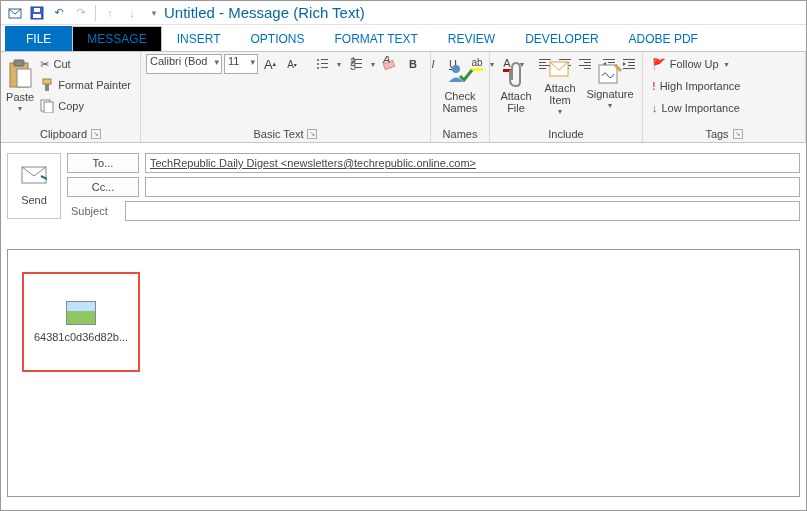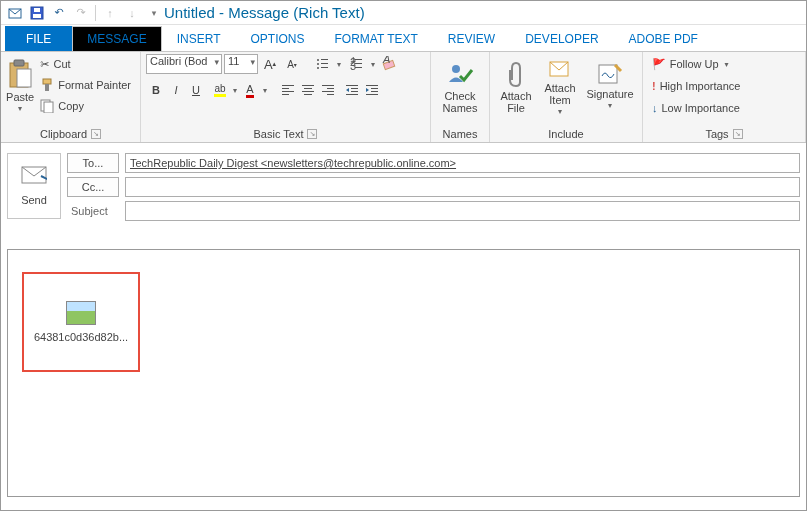--- a/index.html
+++ b/index.html
@@ -26,21 +26,21 @@
 .fontname{width:76px;height:20px;border:1px solid #ababab;background:#fff;padding:0 14px 0 3px;font-size:11px;position:relative;overflow:hidden;white-space:nowrap}
 .fontname::after,.fontsize::after{content:"▾";position:absolute;right:2px;top:2px;font-size:9px;color:#666}
 .fontsize{width:34px;height:20px;border:1px solid #ababab;background:#fff;padding:0 12px 0 3px;font-size:11px;position:relative}
 .sqbtn{width:20px;height:20px;display:flex;align-items:center;justify-content:center;cursor:pointer;border:1px solid transparent}
 .drop{width:10px;font-size:8px;color:#666;display:flex;align-items:center;justify-content:center}
 .btnrow{display:flex;gap:0;align-items:center}
 .addr{padding:10px 6px 0 6px;display:flex;gap:6px}
 .sendbox{width:54px;height:66px;border:1px solid #c6c6c6;display:flex;flex-direction:column;align-items:center;justify-content:center;cursor:pointer;gap:10px}
 .addr-rows{flex:1;display:flex;flex-direction:column;gap:4px}
 .addr-row{display:flex;gap:6px;align-items:center}
-.addr-btn{width:52px;height:20px;border:1px solid #adadad;background:#fdfdfd;text-align:center;line-height:18px;cursor:pointer;font-size:11px}
+.addr-btn{width:72px;height:20px;border:1px solid #adadad;background:#fdfdfd;text-align:center;line-height:18px;cursor:pointer;font-size:11px}
 .addr-lbl{width:52px;text-align:left;padding-left:4px;font-size:11px;color:#666}
 .addr-input{flex:1;height:20px;border:1px solid #adadad;padding:8px 4px;font-size:11px}
 .addr-input.u{text-decoration:underline}
 .body-area{margin:28px 6px 6px 6px;border:1px solid #999;height:248px;padding:22px 14px;background:#fff}
 .attach-box{width:118px;height:100px;border:2px solid #e74c3c;display:flex;flex-direction:column;align-items:center;justify-content:center;gap:6px}
 .attach-box .thumb{width:30px;height:24px;border:1px solid #888;background:linear-gradient(#bfe3ff 40%, #8fc562 40%);position:relative}
 .attach-box .thumb::before{content:"";position:absolute;inset:-3px;border:1px solid #bbb;background:#fff;z-index:-1}
 .attach-box .fn{font-size:11px;max-width:110px;overflow:hidden;text-overflow:ellipsis;white-space:nowrap}
 .flag{color:#d04526}
 .excl-red{color:#d9534f;font-weight:bold}
@@ -120,21 +120,21 @@
           </div>
       </div>
     </div>
     <div class="group-label">
         <span>Clipboard</span>
         <span class="dl">↘</span>
       </div>
   </div>
 
   <div class="group" style="width:290px">
-    <div class="group-body" style="flex-direction:column;gap:3px;width:100%">
+    <div class="group-body" style="flex-direction:row;gap:3px;width:100%">
       <div class="fontrow">
         <div class="fontname">Calibri (Bod</div>
         <div class="fontsize">11</div>
         <div class="sqbtn" style="font-size:13px">A<sup style="font-size:7px">▴</sup></div>
         <div class="sqbtn" style="font-size:10px">A<sup style="font-size:6px">▾</sup></div>
         <div style="width:6px"></div>
         <div class="sqbtn">
             <svg width="14" height="14">
               <circle cx="3" cy="3" r="1" fill="#555"></circle>
               <rect x="6" y="2" width="7" height="1" fill="#555"></rect>

